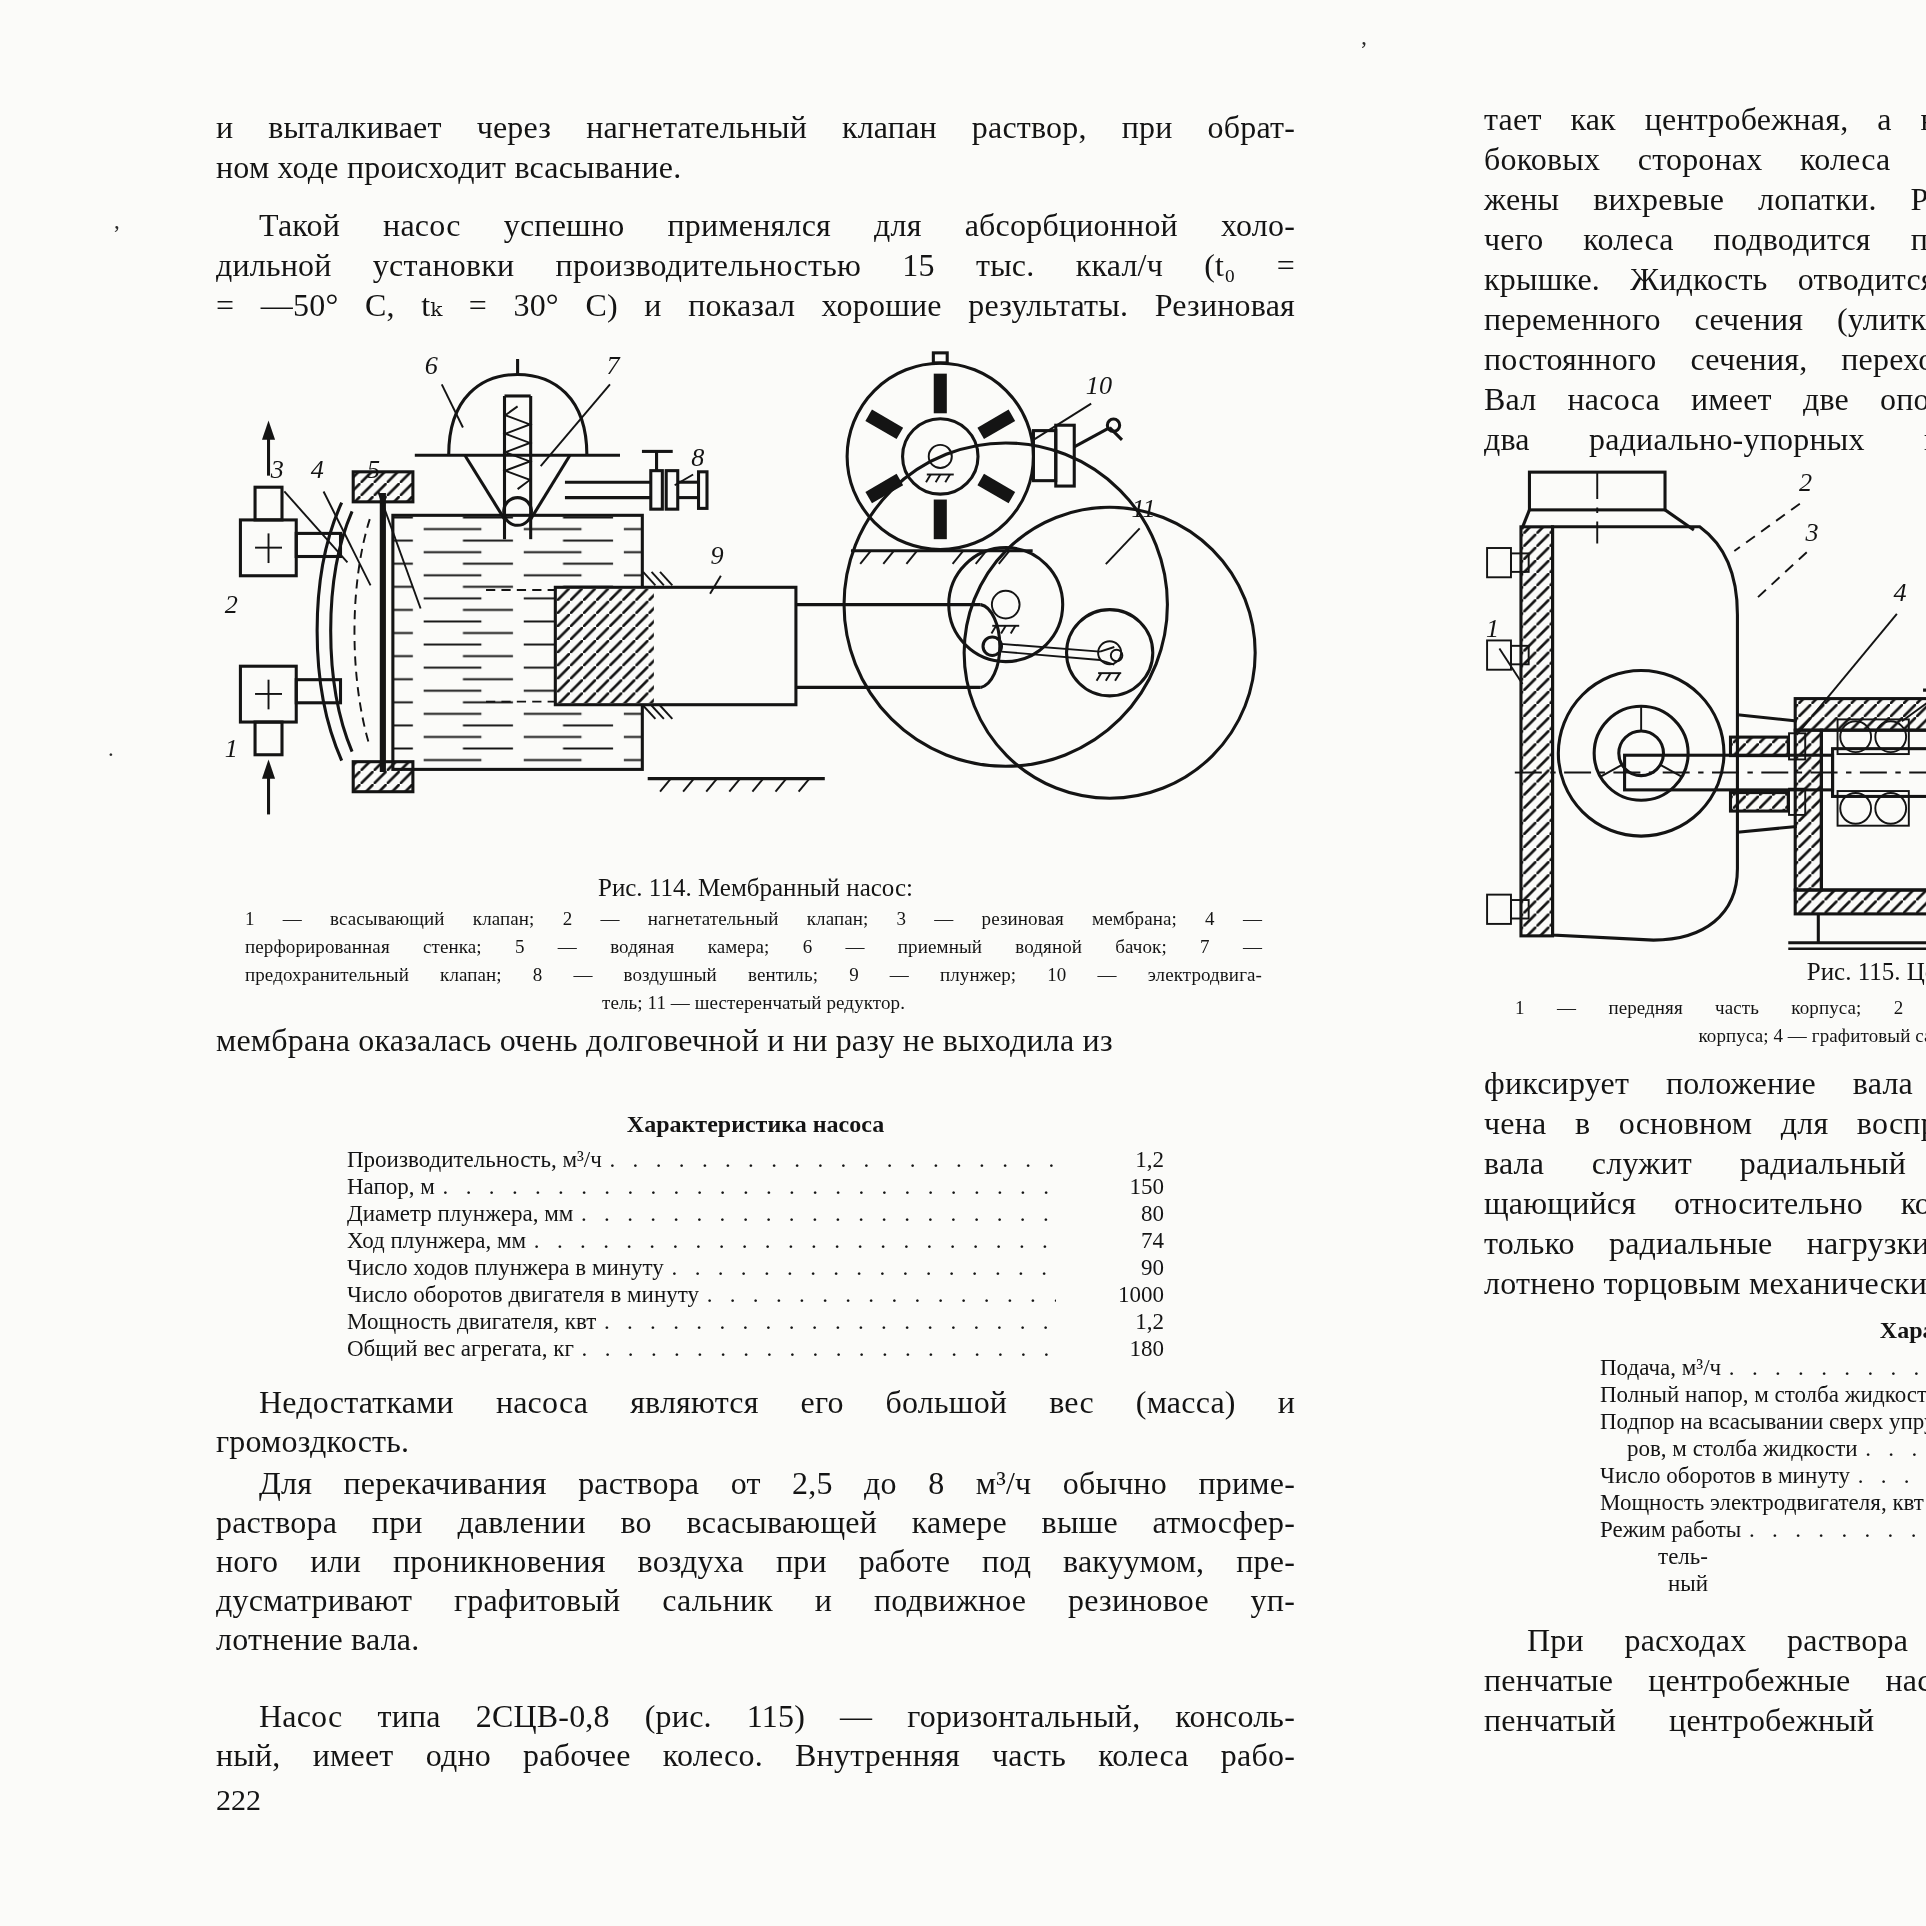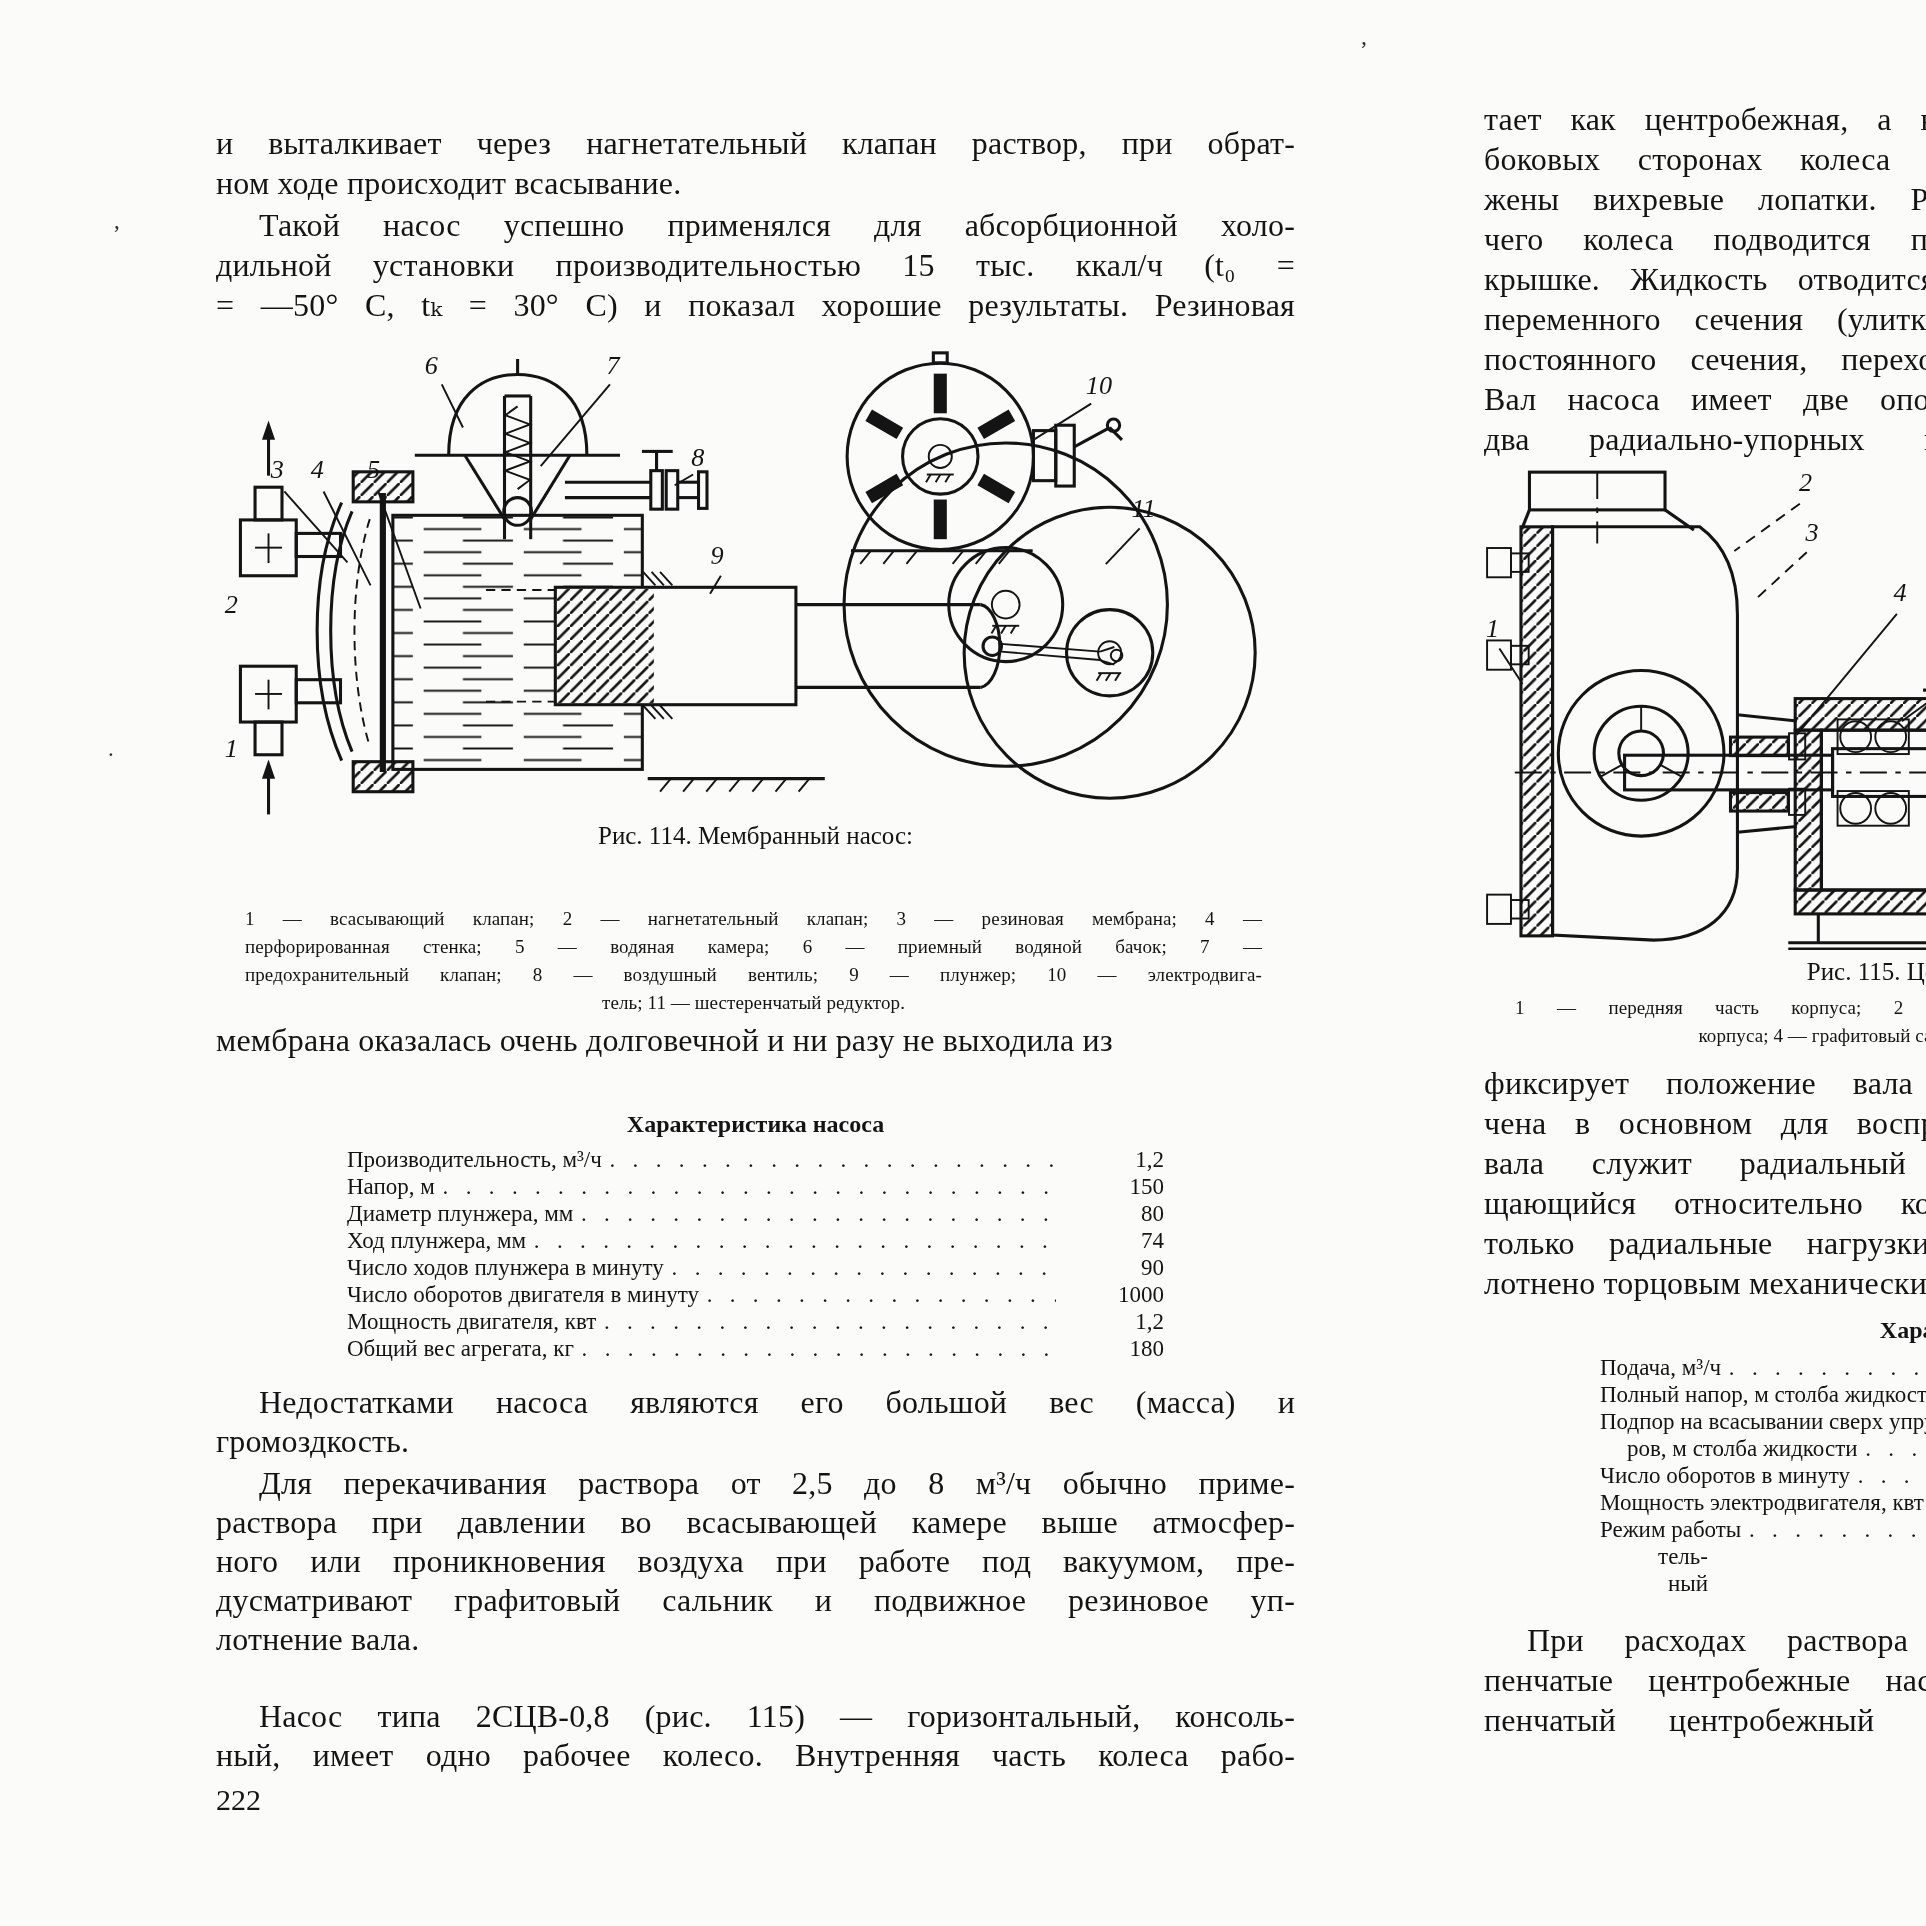--- a/index.html
+++ b/index.html
@@ -53,21 +53,21 @@
 <body>
 
 <div id="scan">
 
   <div class="artifact" style="left:1360px; top:37px;">’</div>
   <div class="artifact" style="left:114px;  top:208px;">,</div>
   <div class="artifact" style="left:108px;  top:736px;">.</div>
 
   <div class="col" id="page-left">
 
-    <div class="para" style="top:123px;">
+    <div class="para" style="top:107px;">
         <div class="ln">и выталкивает через нагнетательный клапан раствор, при обрат-</div>
         <div class="ln">ном ходе происходит всасывание.</div>
       </div>
 
     <div class="para ind cont" style="top:205px;">
         <div class="ln">Такой насос успешно применялся для абсорбционной холо-</div>
         <div class="ln">дильной установки производительностью 15 тыс. ккал/ч (t₀ =</div>
         <div class="ln">= —50° С, tₖ = 30° С) и показал хорошие результаты. Резиновая</div>
       </div>
 
@@ -241,21 +241,21 @@
           <text x="1250" y="330" class="co">8</text>
           <line x1="1310" y1="615" x2="1282" y2="662" class="leader"></line>
           <text x="1300" y="585" class="co">9</text>
           <line x1="2272" y1="168" x2="2122" y2="262" class="leader"></line>
           <text x="2292" y="142" class="co">10</text>
           <line x1="2398" y1="492" x2="2310" y2="585" class="leader"></line>
           <text x="2408" y="462" class="co">11</text>
         </svg>
     </figure>
 
-    <div class="captitle" style="top:820px;">Рис. 114. Мембранный насос:</div>
+    <div class="captitle" style="top:872px;">Рис. 114. Мембранный насос:</div>
 
     <div class="legend" style="left:29px; top:905px; width:1017px;">
         <div class="ln">1 — всасывающий клапан; 2 — нагнетательный клапан; 3 — резиновая мембрана; 4 —</div>
         <div class="ln">перфорированная стенка; 5 — водяная камера; 6 — приемный водяной бачок; 7 —</div>
         <div class="ln">предохранительный клапан; 8 — воздушный вентиль; 9 — плунжер; 10 — электродвига-</div>
         <div class="ln">тель; 11 — шестеренчатый редуктор.</div>
       </div>
 
     <div class="para" style="top:1020px;">
         <div class="ln">мембрана оказалась очень долговечной и ни разу не выходила из</div>

